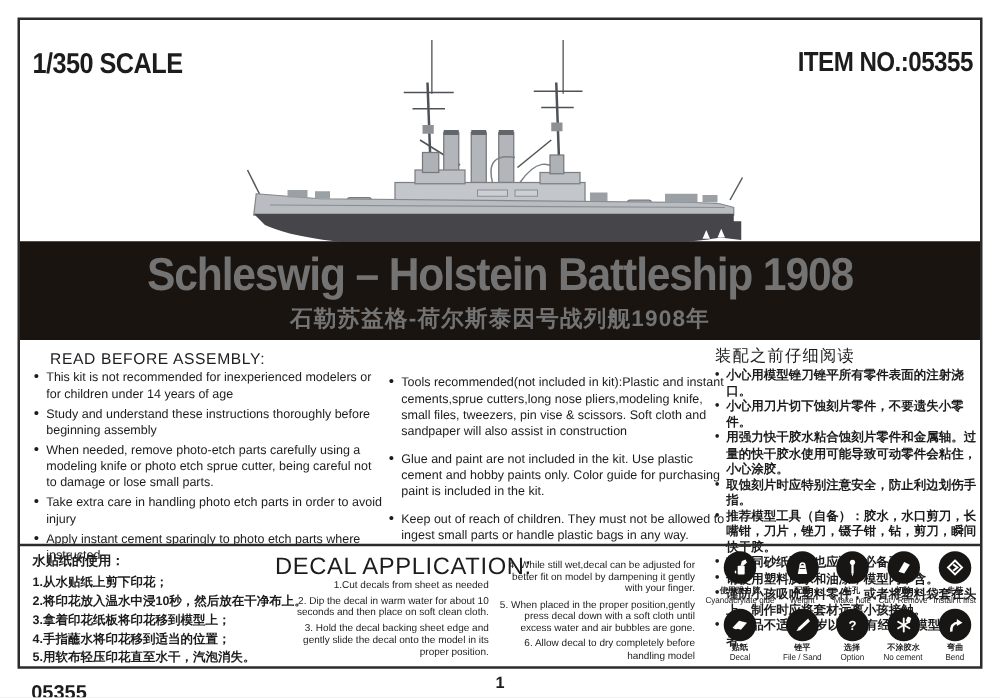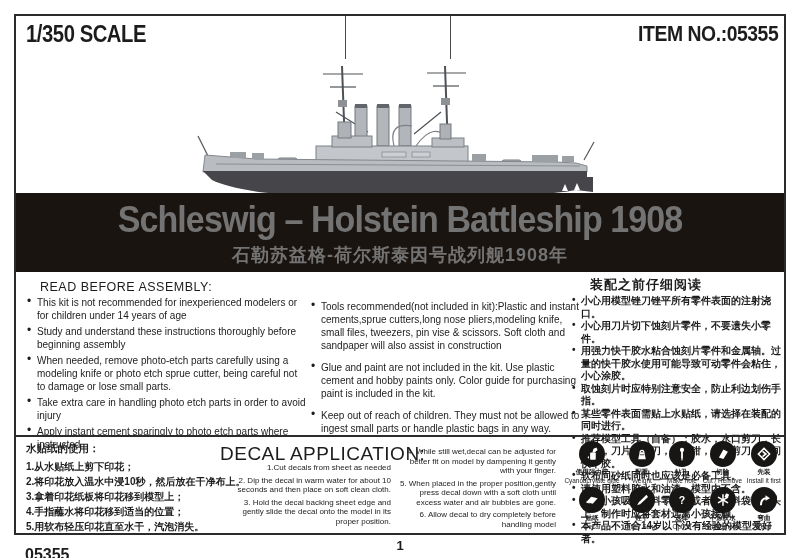--- a/index.html
+++ b/index.html
@@ -7,21 +7,21 @@
     position:relative; width:800px; height:558px; background:#ffffff;
     font-family:"Liberation Sans","DejaVu Sans",sans-serif; color:#1c1c1c;
     overflow:hidden; margin:0 auto;
   }
   .page {
     position:absolute; left:14px; top:14px; width:772px; height:521px;
     border:2px solid #2b2b2b; box-sizing:border-box; background:#fff;
   }
 
   
-  .header { position:absolute; left:0; top:0; width:768px; height:44px; }
+  .header { position:absolute; left:0; top:16px; width:768px; height:44px; }
   .htick { position:absolute; top:0; width:1px; height:43px; background:#4a4a4a; }
   .htick.t1 { left:329px; }
   .htick.t2 { left:434px; }
   .scale-label {
     position:absolute; left:10px; top:5px; font-size:23px; font-weight:bold;
     letter-spacing:-0.5px; transform:scaleX(.88); transform-origin:left top; white-space:nowrap;
   }
   .item-label {
     position:absolute; right:6px; top:5px; font-size:22px; font-weight:bold;
     letter-spacing:-0.5px; transform:scaleX(.88); transform-origin:right top; white-space:nowrap;
@@ -45,21 +45,21 @@
   .info { position:absolute; left:0; top:256px; width:768px; height:163px; }
   .rb-heading { position:absolute; left:24px; top:8px; font-size:12.5px; letter-spacing:.5px; }
   .col { position:absolute; top:24px; }
   .col1 { left:10px; width:282px; }
   .col2 { left:294px; width:272px; top:28px; }
   .col3 { left:556px; top:4px; width:210px; }
   ul.bullets { list-style:none; margin:0; padding:0; font-size:10px; line-height:13px; }
   ul.bullets li { position:relative; padding-left:11px; margin-bottom:3px; }
   ul.bullets li::before { content:"\2022"; position:absolute; left:1px; top:-1px; font-size:12px; }
   .col2 ul.bullets li { margin-bottom:9px; }
-  .zh-heading { font-size:13px; font-weight:bold; margin:0 0 1px 18px; letter-spacing:1px; }
+  .zh-heading { font-size:13px; font-weight:normal; margin:0 0 1px 0; letter-spacing:1px; }
   ul.zh-bullets { list-style:none; margin:0; padding:0; font-size:10px; font-weight:bold; line-height:12.5px; }
   ul.zh-bullets li { position:relative; padding-left:9px; margin-bottom:0; }
   ul.zh-bullets li::before { content:"\2022"; position:absolute; left:0; top:-1px; }
 
   
   .bottom {
     position:absolute; left:0; top:419px; width:768px; height:76px;
     border-top:2px solid #2b2b2b; box-sizing:border-box;
   }
   .decal-zh { position:absolute; left:10px; top:5px; width:198px; }
@@ -209,21 +209,20 @@
           <li>Keep out of reach of  children. They must not be allowed to ingest small parts or handle plastic bags in any way.</li>
         </ul>
       </div>
       <div class="col col3">
         <div class="zh-heading">装配之前仔细阅读</div>
         <ul class="zh-bullets">
           <li>小心用模型锉刀锉平所有零件表面的注射浇口。</li>
           <li>小心用刀片切下蚀刻片零件，不要遗失小零件。</li>
           <li>用强力快干胶水粘合蚀刻片零件和金属轴。过量的快干胶水使用可能导致可动零件会粘住，小心涂胶。</li>
           <li>取蚀刻片时应特别注意安全，防止利边划伤手指。</li>
-          <li>某些零件表面需贴上水贴纸，请选择在装配的同时进行。</li>
           <li>推荐模型工具（自备）：胶水，水口剪刀，长嘴钳，刀片，锉刀，镊子钳，钻，剪刀，瞬间快干胶。</li>
           <li>软布同砂纸同时也应该是必备工具。</li>
           <li>请使用塑料胶水和油漆，模型内不含。</li>
           <li>谨防小孩吸吮塑料零件，或者将塑料袋套在头上，制作时应将套材远离小孩接触。</li>
           <li>本产品不适合14岁以下没有经验的模型爱好者。</li>
         </ul>
       </div>
     </div>
 
     <div class="bottom">

